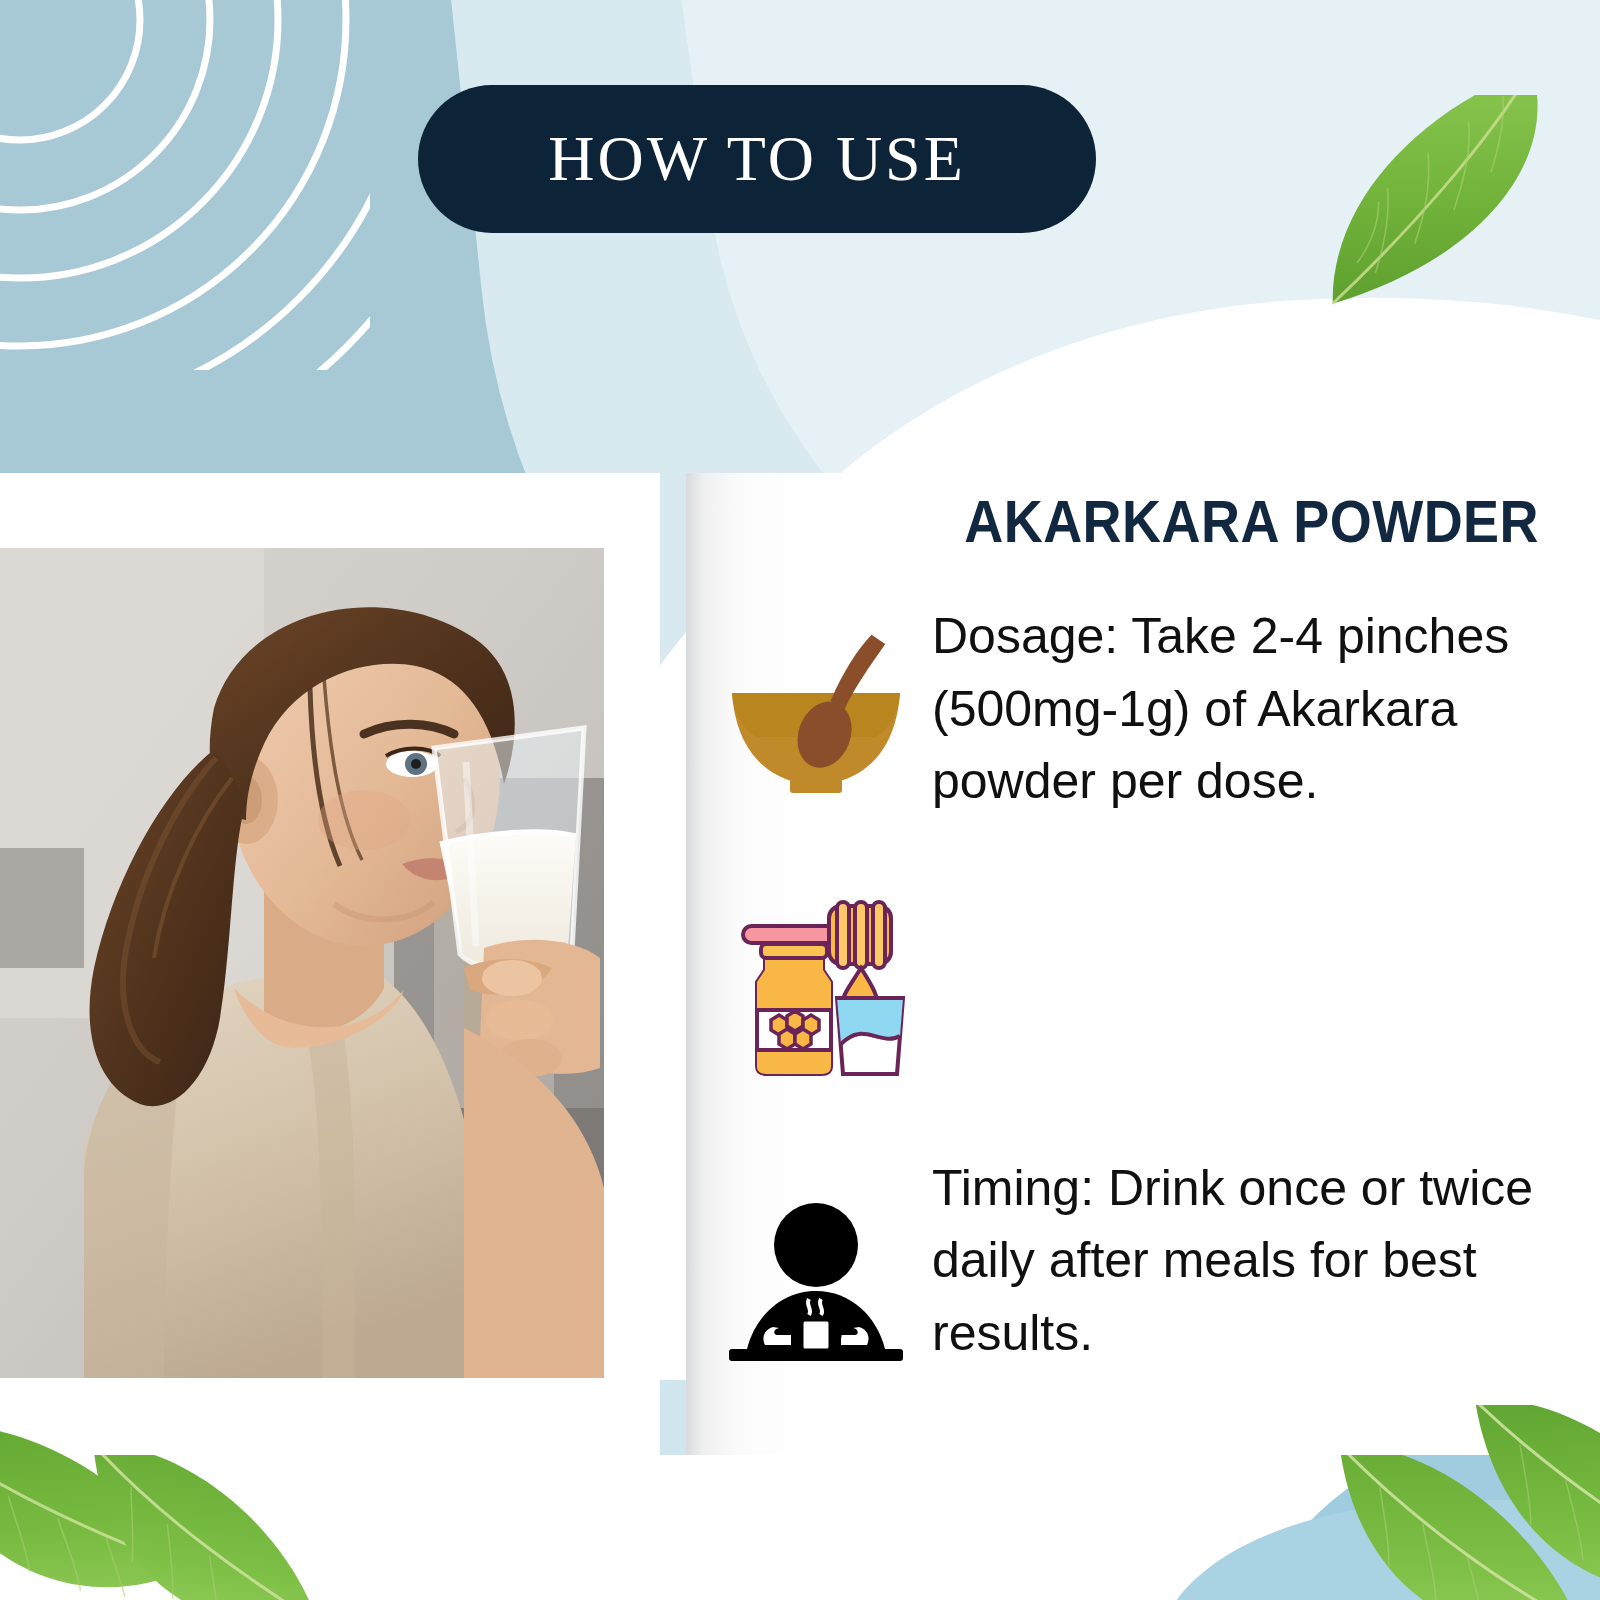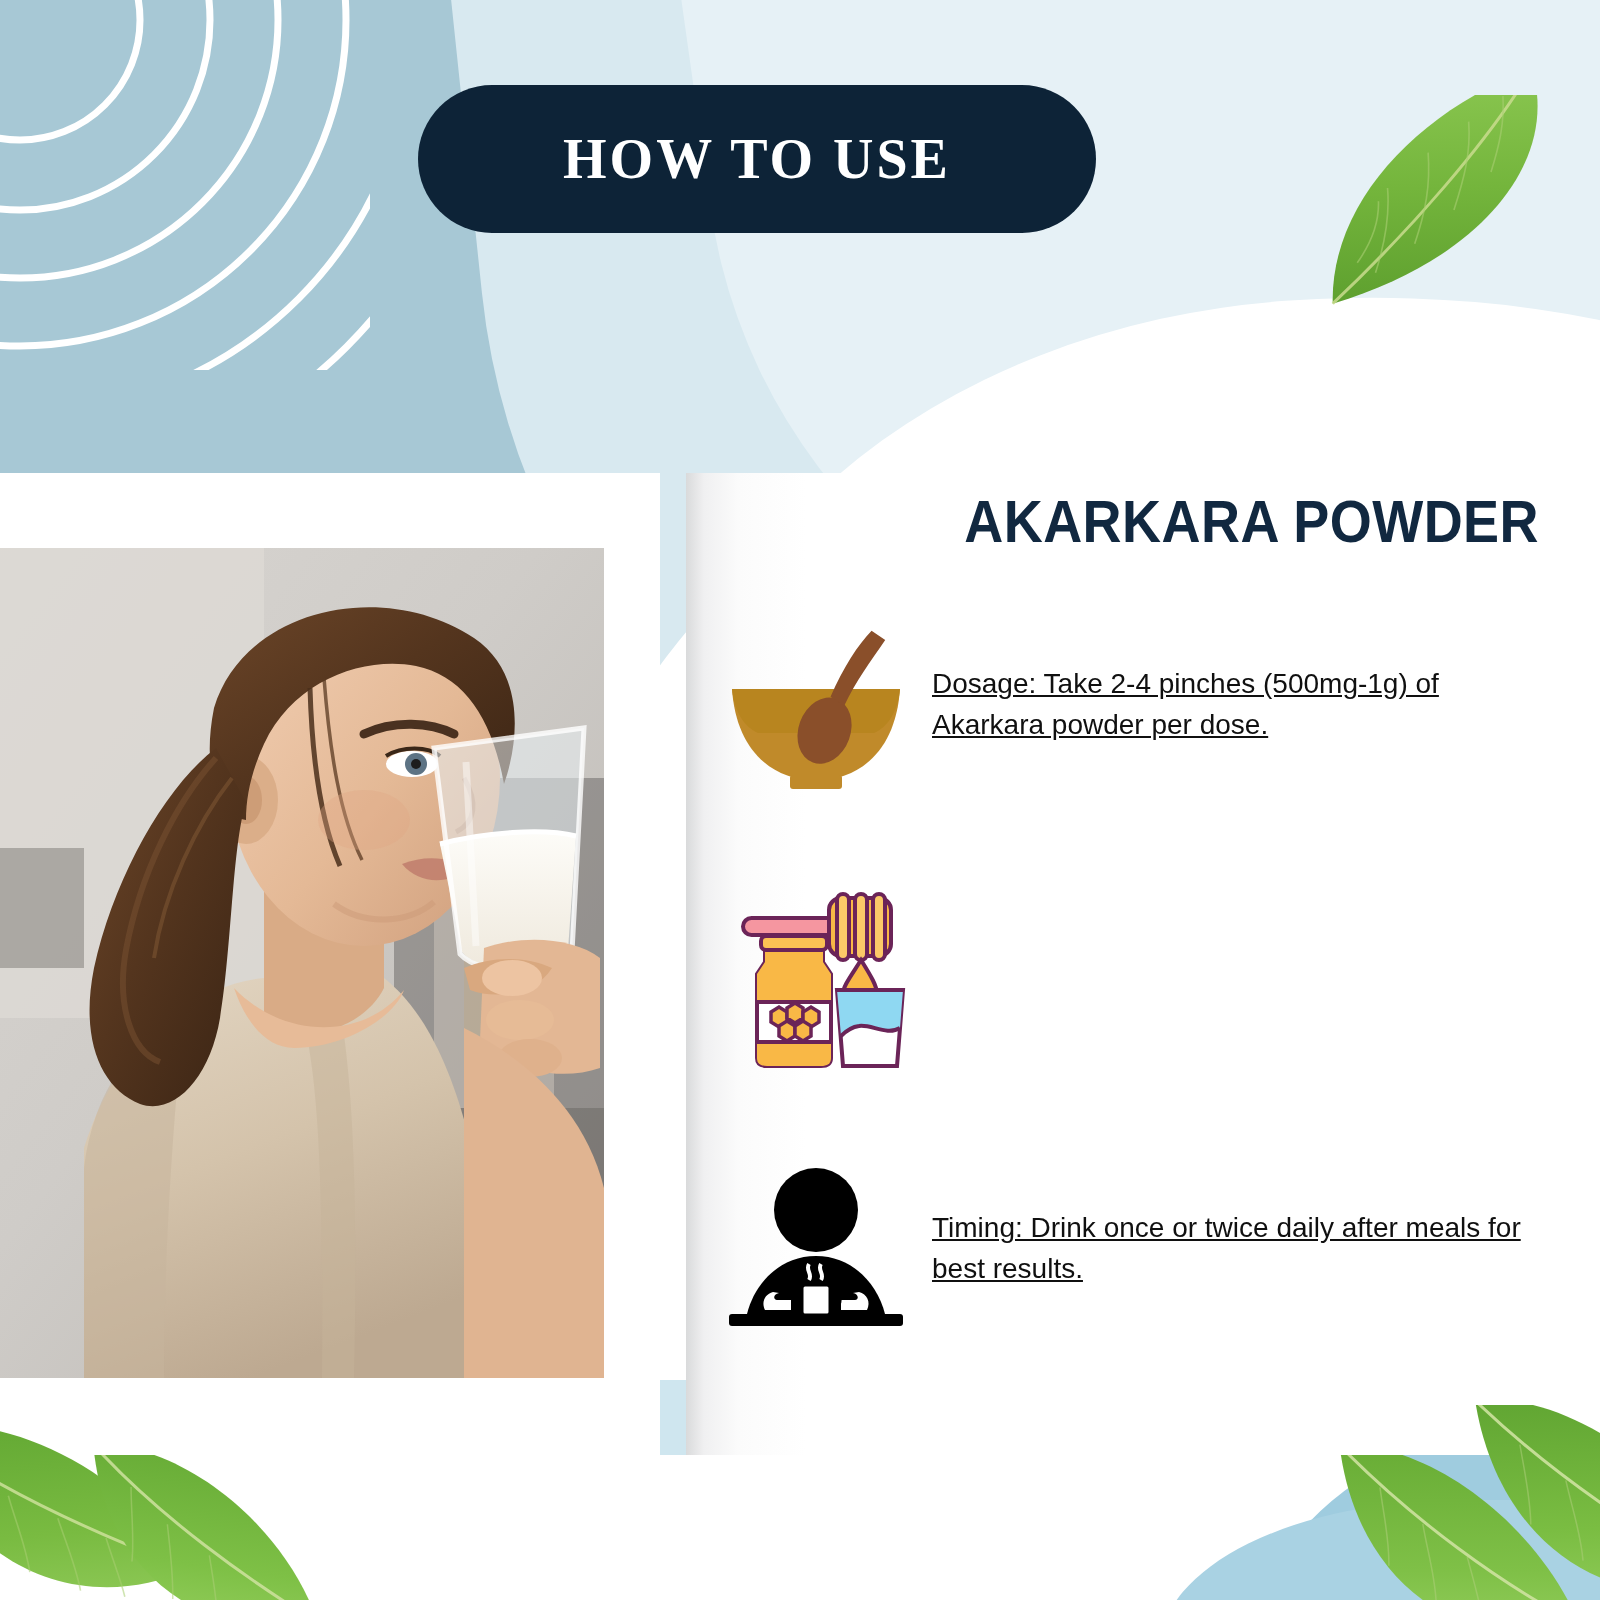--- a/index.html
+++ b/index.html
@@ -150,25 +150,25 @@
     width: 678px;
     height: 148px;
     background: #0d2337;
     border-radius: 74px;
     display: flex;
     align-items: center;
     justify-content: center;
   }
   .title-pill .title-text {
     font-family: "Liberation Serif", serif;
-    font-size: 56px;
+    font-size: 64px;
     letter-spacing: 3px;
     color: #ffffff;
     line-height: 1;
-    font-weight: 700;
+    font-weight: 400;
   }
 
   
   .leaf {
     position: absolute;
     pointer-events: none;
   }
   .leaf svg { display: block; }
 
   
@@ -207,37 +207,36 @@
     left: 700px;
     top: 600px;
     width: 880px;
   }
   .step {
     display: flex;
     align-items: center;
     min-height: 210px;
     margin-bottom: 62px;
   }
-  .step:last-child { margin-bottom: 0; }
+  .step:last-child { margin-bottom: 0; align-items: flex-end; }
   .step .ico {
     width: 232px;
     flex: 0 0 232px;
     display: flex;
     align-items: center;
     justify-content: center;
   }
   .step .ico svg { display: block; }
   .step .txt {
     flex: 1 1 auto;
     font-family: "Liberation Sans", sans-serif;
-    font-size: 28px;
+    font-size: 50px;
     line-height: 1.45;
     color: #101010;
     padding-right: 40px;
-    text-decoration: underline;
   }
 </style>
 </head>
 <body>
 
 <div class="poster">
 
   <div class="bg-base"></div>
   <div class="bg-wash-a"></div>
   <div class="bg-wash-b"></div>

